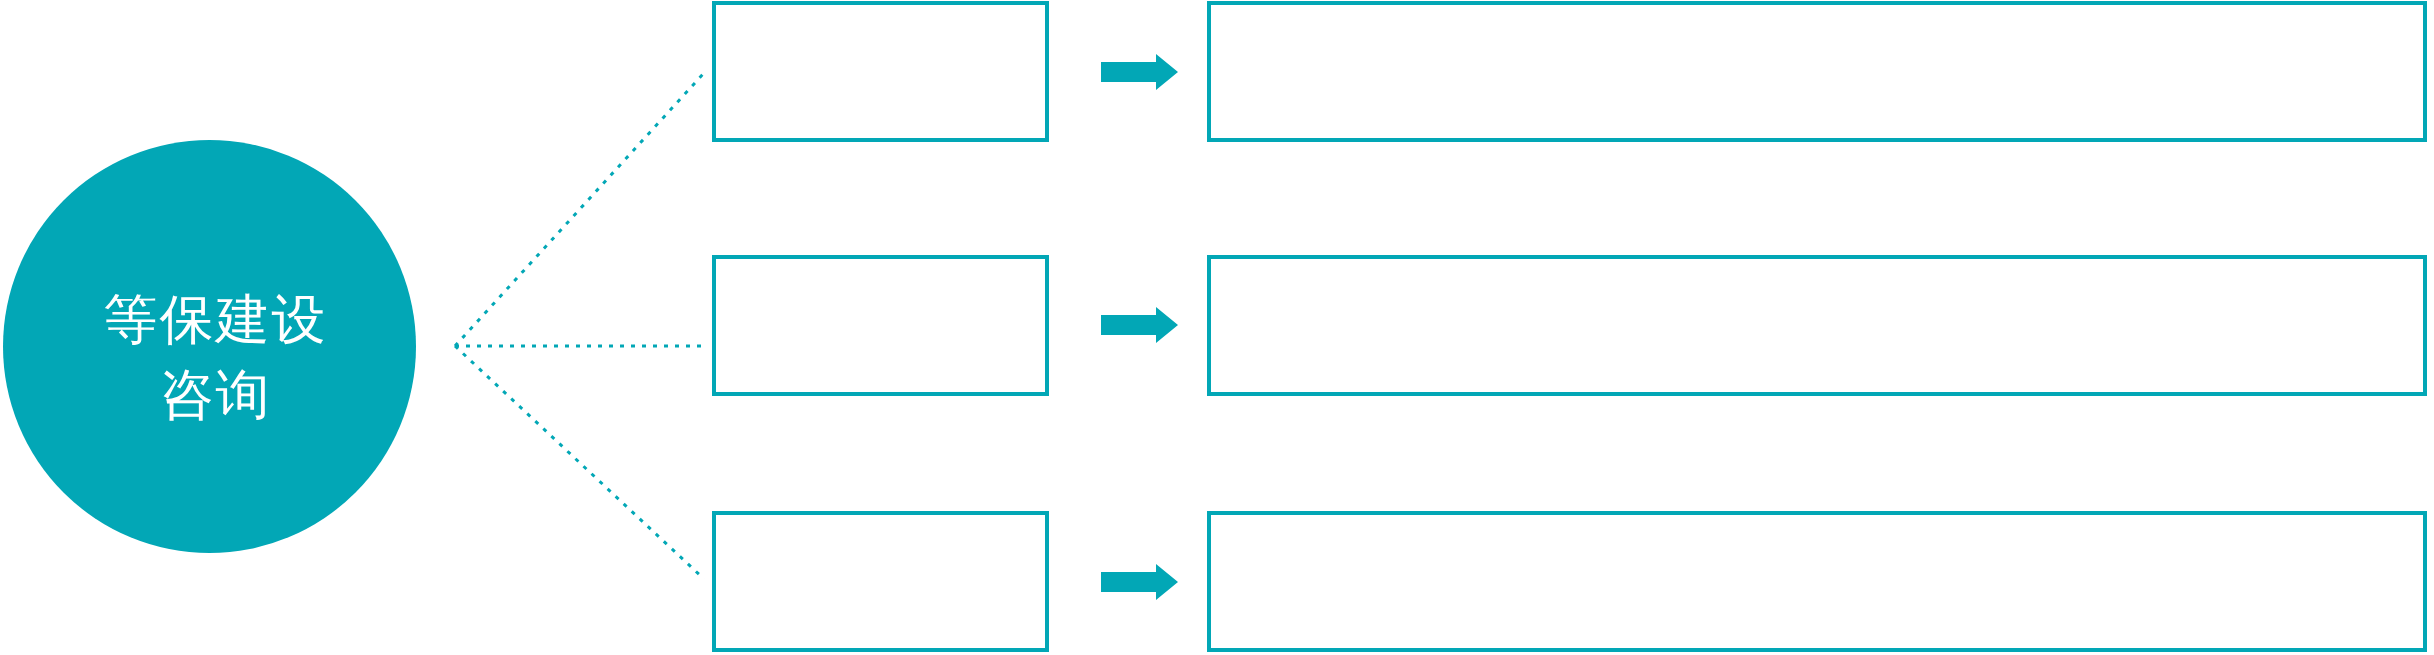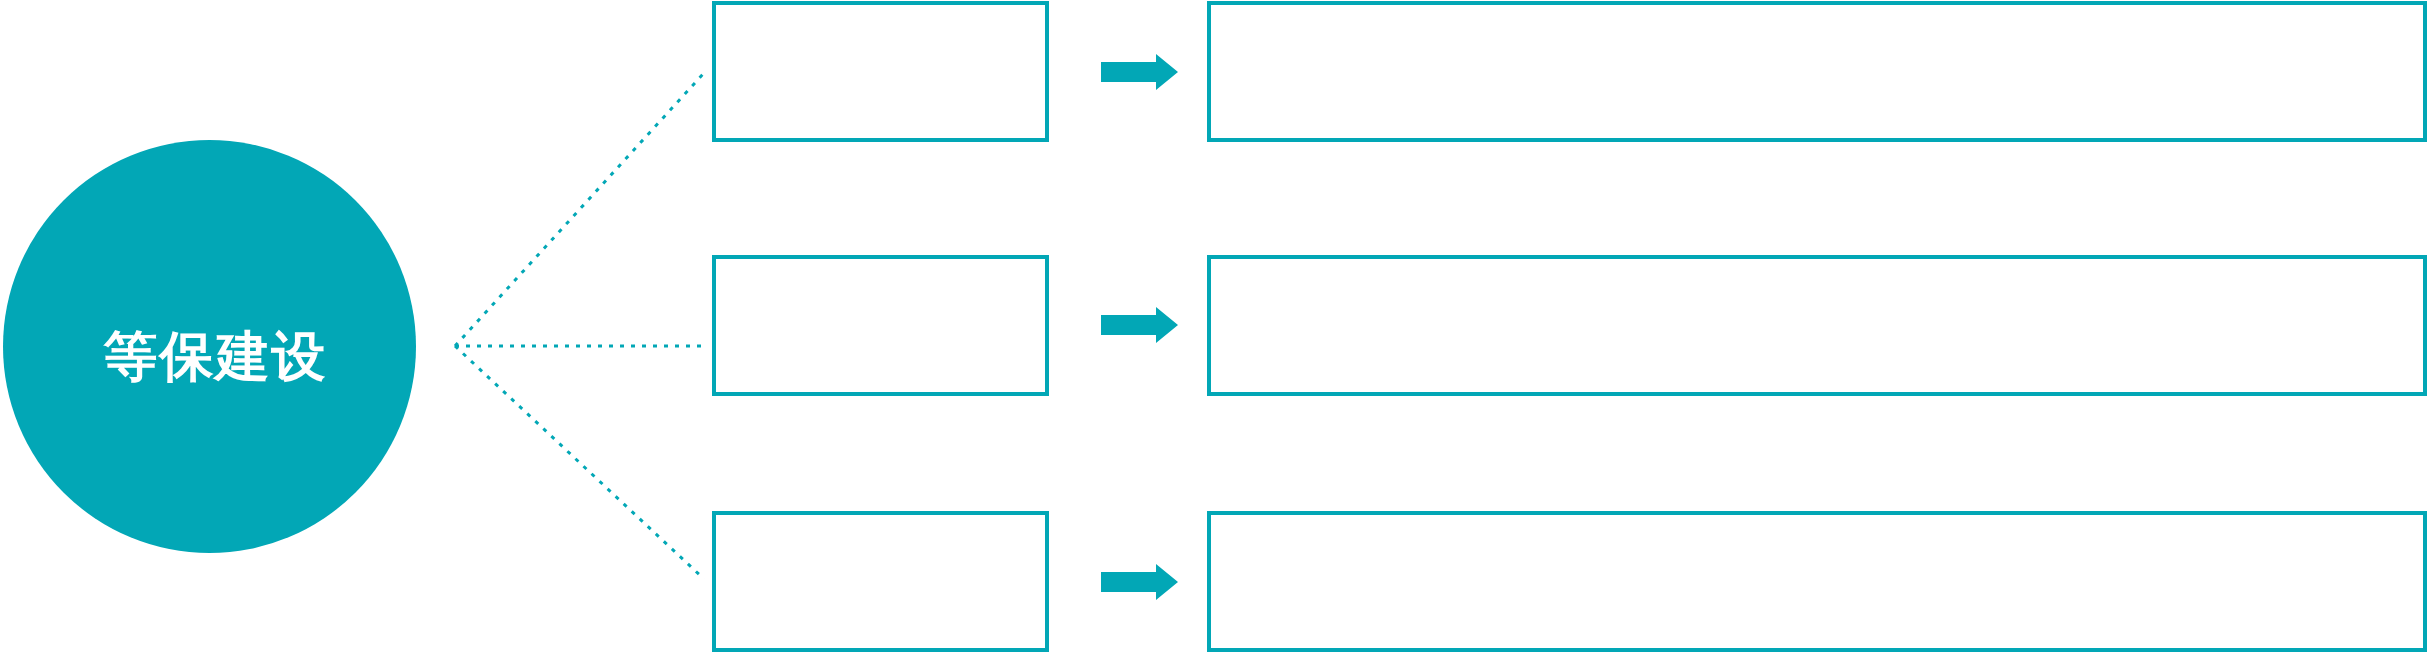--- a/index.html
+++ b/index.html
@@ -25,21 +25,21 @@
     border-radius: 50%;
     background: var(--teal);
     display: flex;
     align-items: center;
     justify-content: center;
   }
   .hub-text {
     color: var(--hub-text);
     font-size: 54px;
     line-height: 1.38;
-    font-weight: 700;
+    font-weight: 400;
     text-align: center;
     padding-top: 20px;
     letter-spacing: 2px;
     margin-left: 12px;
   }
   .hub-text span { display: block; }
 
   
   svg.connectors {
     position: absolute;
@@ -79,20 +79,21 @@
   .arrow polygon { fill: var(--teal); }
 </style>
 </head>
 <body>
 
 <div class="stage">
 
   <div class="hub">
     <div class="hub-text">
       <span>等保建设</span>
+      <span>咨询</span>
     </div>
   </div>
 
   <svg class="connectors" viewBox="0 0 2434 655" xmlns="http://www.w3.org/2000/svg">
     <line x1="455" y1="346" x2="704" y2="73"></line>
     <line x1="455" y1="346" x2="704" y2="346"></line>
     <line x1="455" y1="346" x2="704" y2="579"></line>
   </svg>
 
   <div class="box small-box row1"></div>

